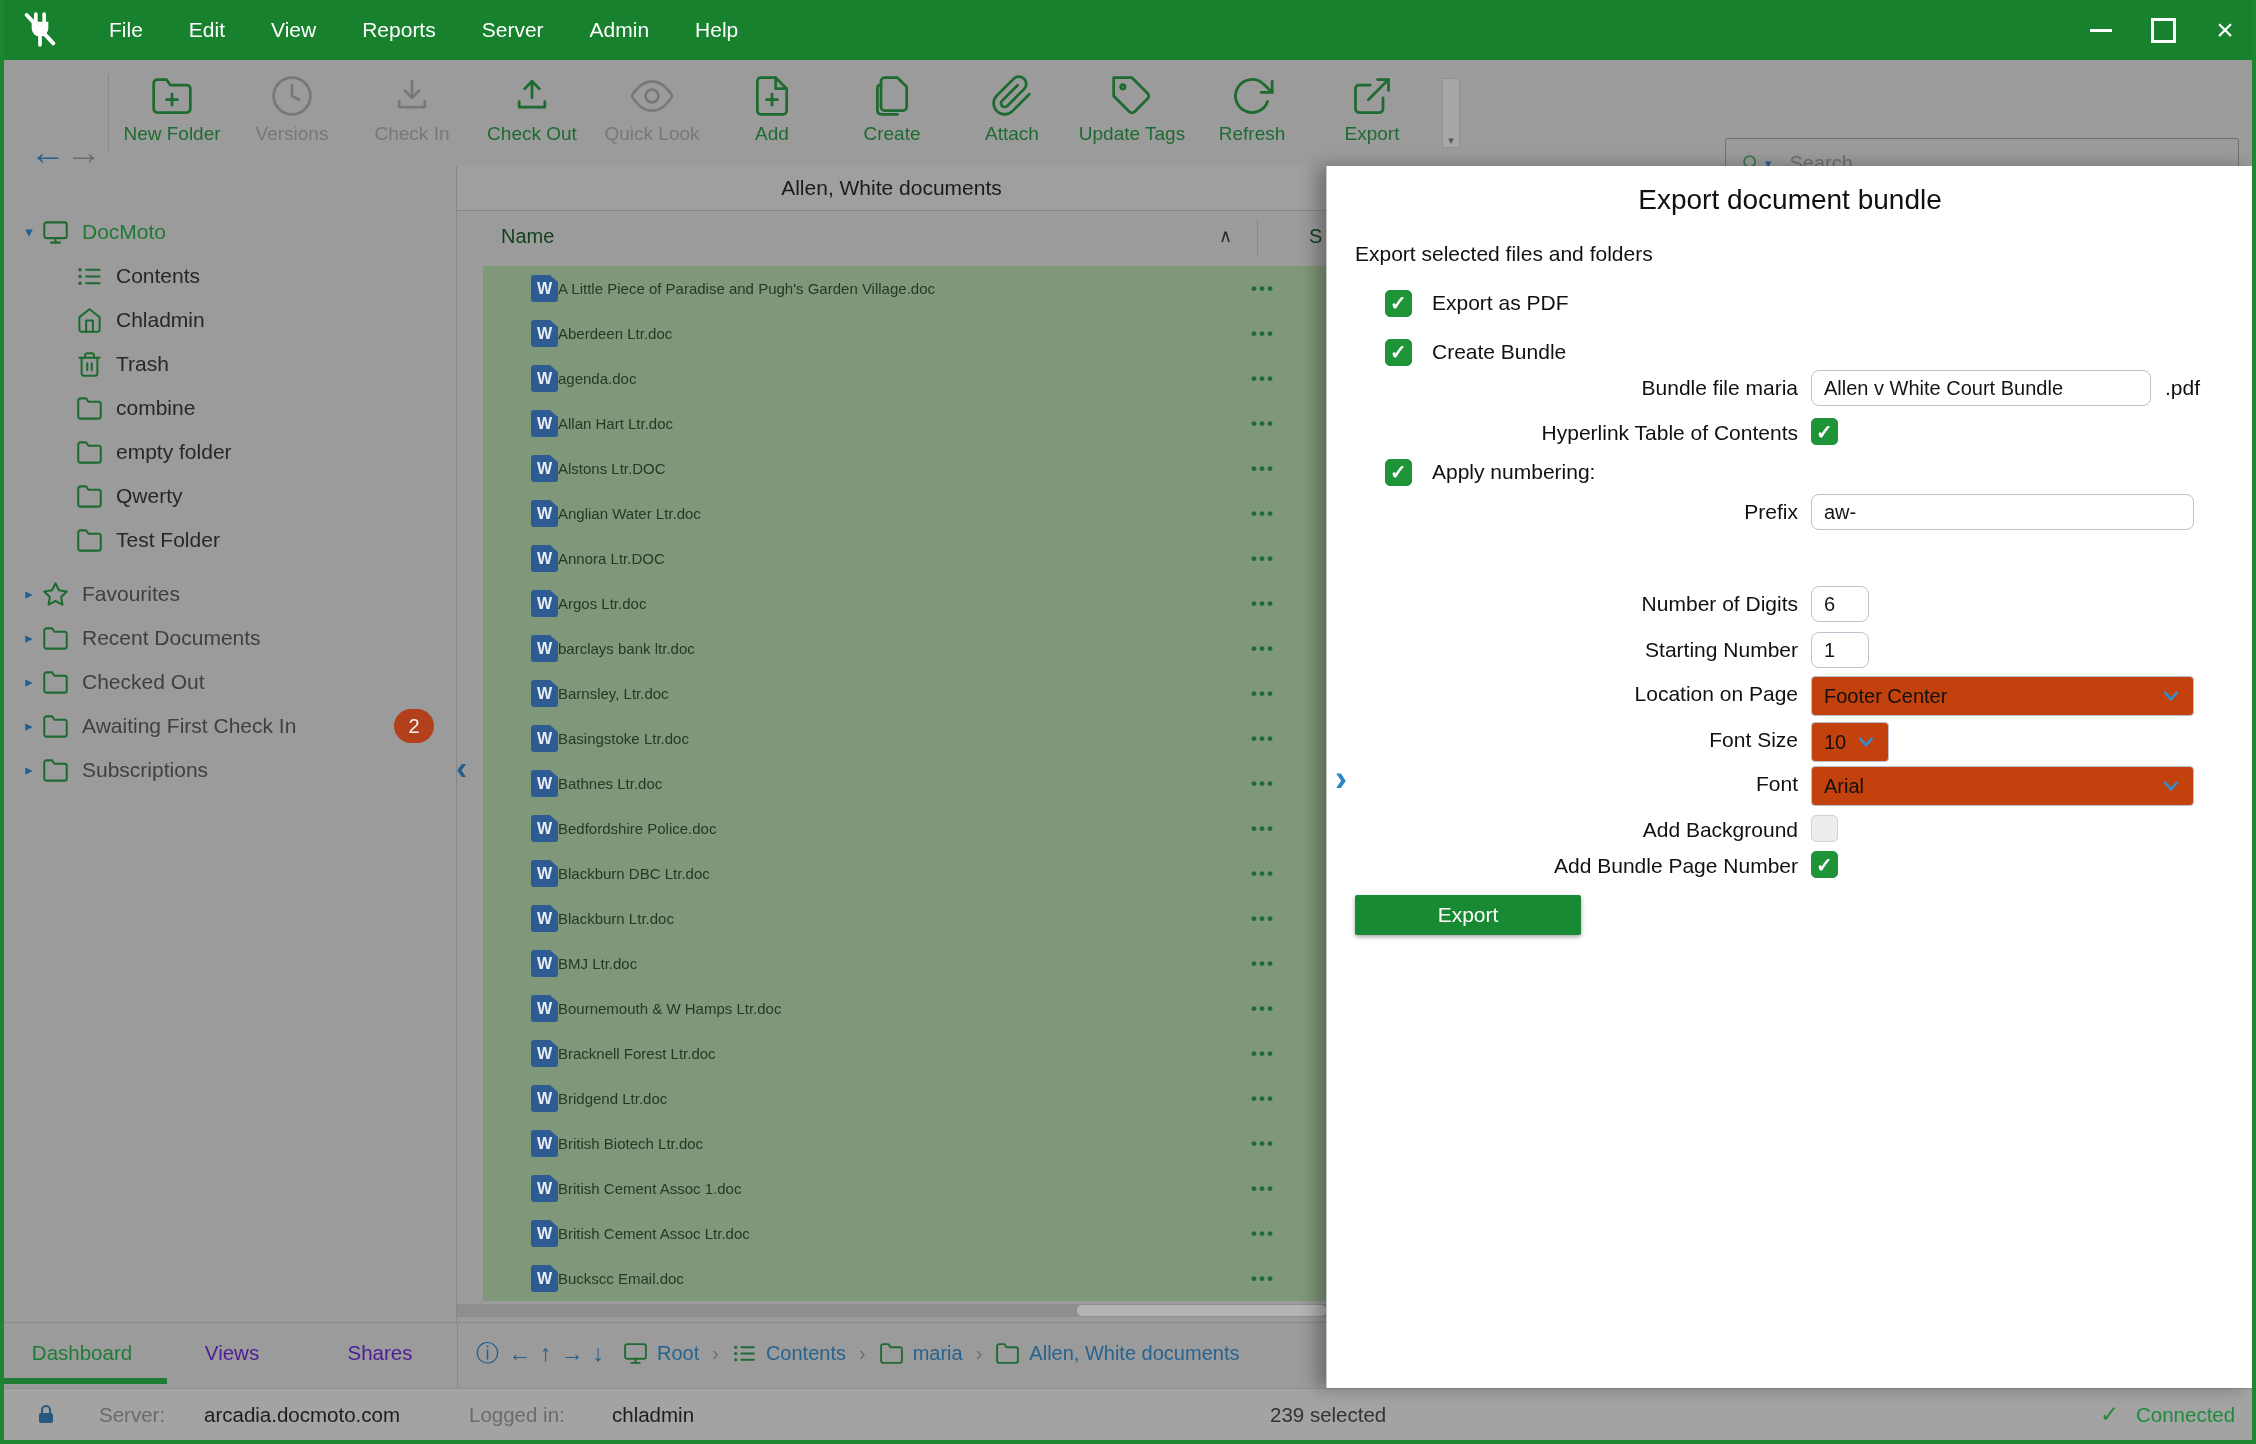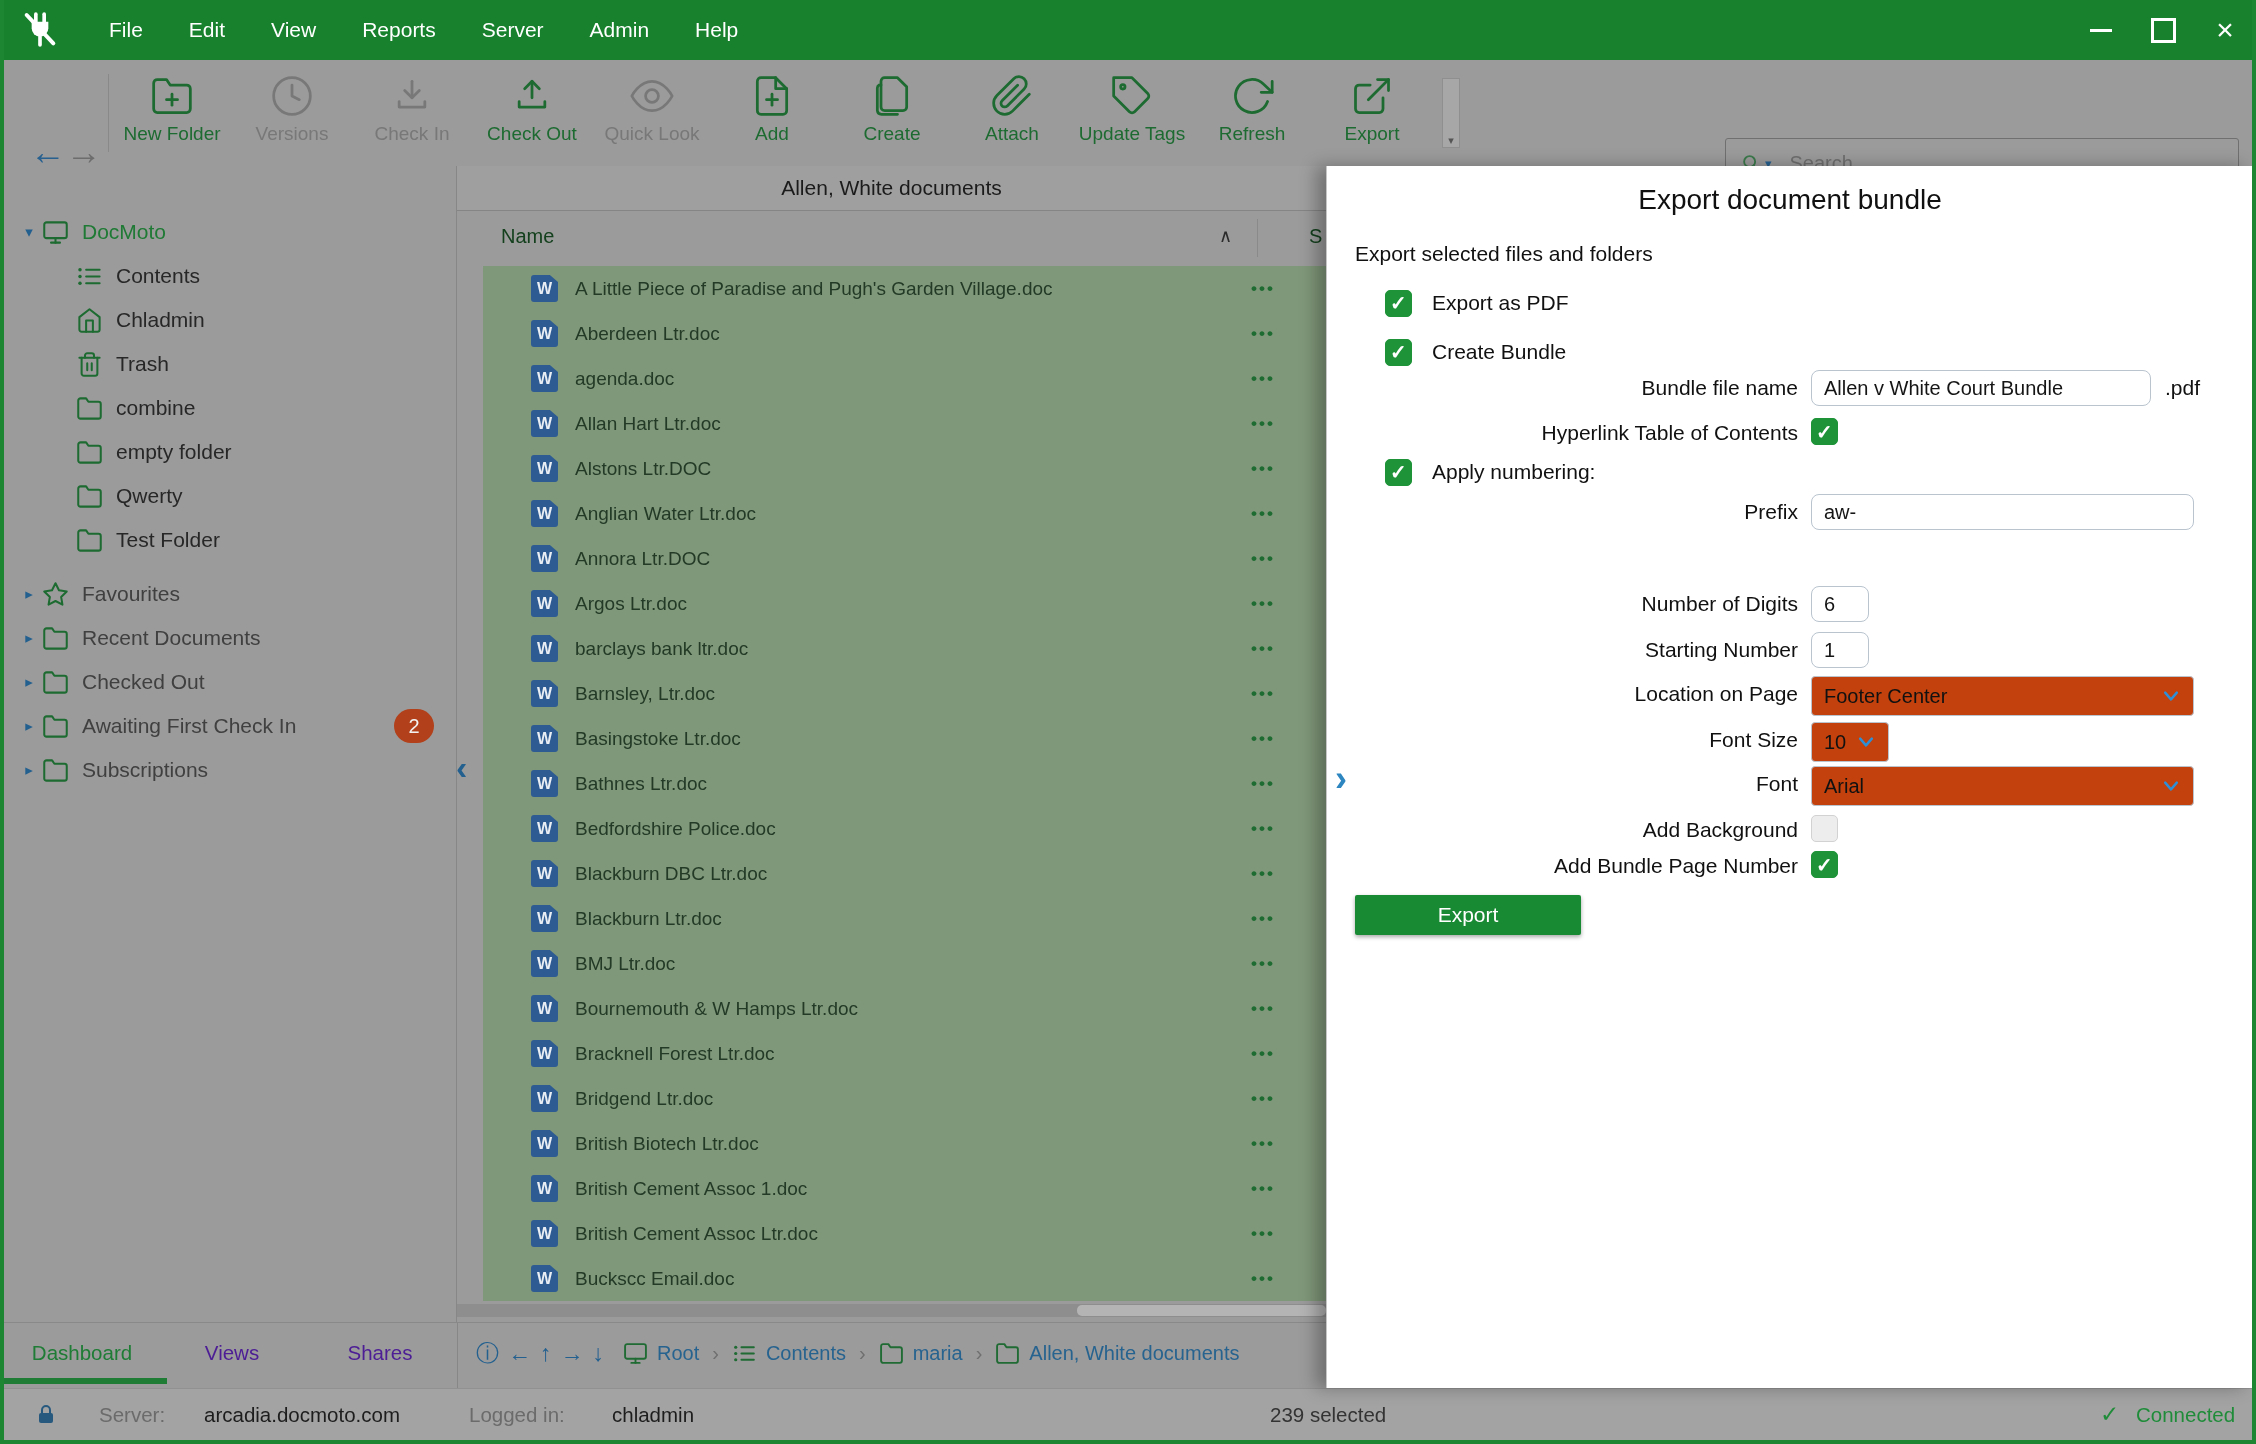--- a/index.html
+++ b/index.html
@@ -69,21 +69,21 @@
   .list-header{position:absolute;left:0;top:45px;width:100%;height:54px;}
   .col-name{position:absolute;left:44px;top:14px;font-size:20px;color:#14401d;}
   .sort-ind{position:absolute;left:762px;top:14px;font-size:18px;color:#2c2c2c;}
   .hdr-sep{position:absolute;left:800px;top:8px;height:38px;width:1px;background:#8a8a8a;}
   .col-size{position:absolute;left:852px;top:14px;font-size:20px;color:#14401d;}
   .rows{position:absolute;left:0;top:100px;width:100%;}
   .row{position:relative;height:45px;margin-left:26px;background:#80987a;display:flex;align-items:center;}
   .wicon{width:27px;height:27px;margin-left:48px;background:#2d5b92;border-radius:3px;
          clip-path:polygon(0 0,70% 0,100% 26%,100% 100%,0 100%);
          color:#e9edf4;font-weight:bold;font-size:16px;display:flex;align-items:center;justify-content:center;flex:0 0 auto;}
-  .rlabel{margin-left:17px;font-size:19px;color:#223a26;white-space:nowrap;overflow:hidden;}
+  .rlabel{font-size:15px;color:#223a26;white-space:nowrap;overflow:hidden;}
   .rdots{position:absolute;left:768px;font-size:17px;letter-spacing:2px;color:#1f6c33;font-weight:bold;}
   .rdigit{position:absolute;left:852px;font-size:20px;color:#223a26;}
   .hscroll{position:absolute;left:0;top:1138px;width:100%;height:13px;background:#8e8e8e;}
   .hthumb{position:absolute;left:620px;top:1px;width:249px;height:11px;background:#b4b4b4;border-radius:5px;}
 
   
   .band{position:absolute;left:4px;top:1322px;width:1884px;height:66px;background:#9b9b9b;
         border-top:1px solid #898989;}
   .band-sep{position:absolute;left:453px;top:0;bottom:0;width:1px;background:#878787;}
   .tab{position:absolute;top:0;height:60px;display:flex;align-items:center;justify-content:center;
@@ -774,21 +774,21 @@
     <div class="prow cbrow" style="top:117px">
       <span class="cb" data-checked="true"></span>
       <span class="cblabel">Export as PDF</span>
     </div>
     <div class="prow cbrow" style="top:166px">
       <span class="cb" data-checked="true"></span>
       <span class="cblabel">Create Bundle</span>
     </div>
 
     <div class="prow" style="top:204px">
-      <span class="plabel">Bundle file name</span>
+      <span class="plabel">Bundle file maria</span>
       <input class="tin w-med pfield" value="Allen v White Court Bundle" style="">
       <span class="pdf-suffix">.pdf</span>
     </div>
 
     <div class="prow" style="top:249px">
       <span class="plabel">Hyperlink Table of Contents</span>
       <span class="cb fieldcb" data-checked="true"></span>
     </div>
 
     <div class="prow cbrow" style="top:286px">

